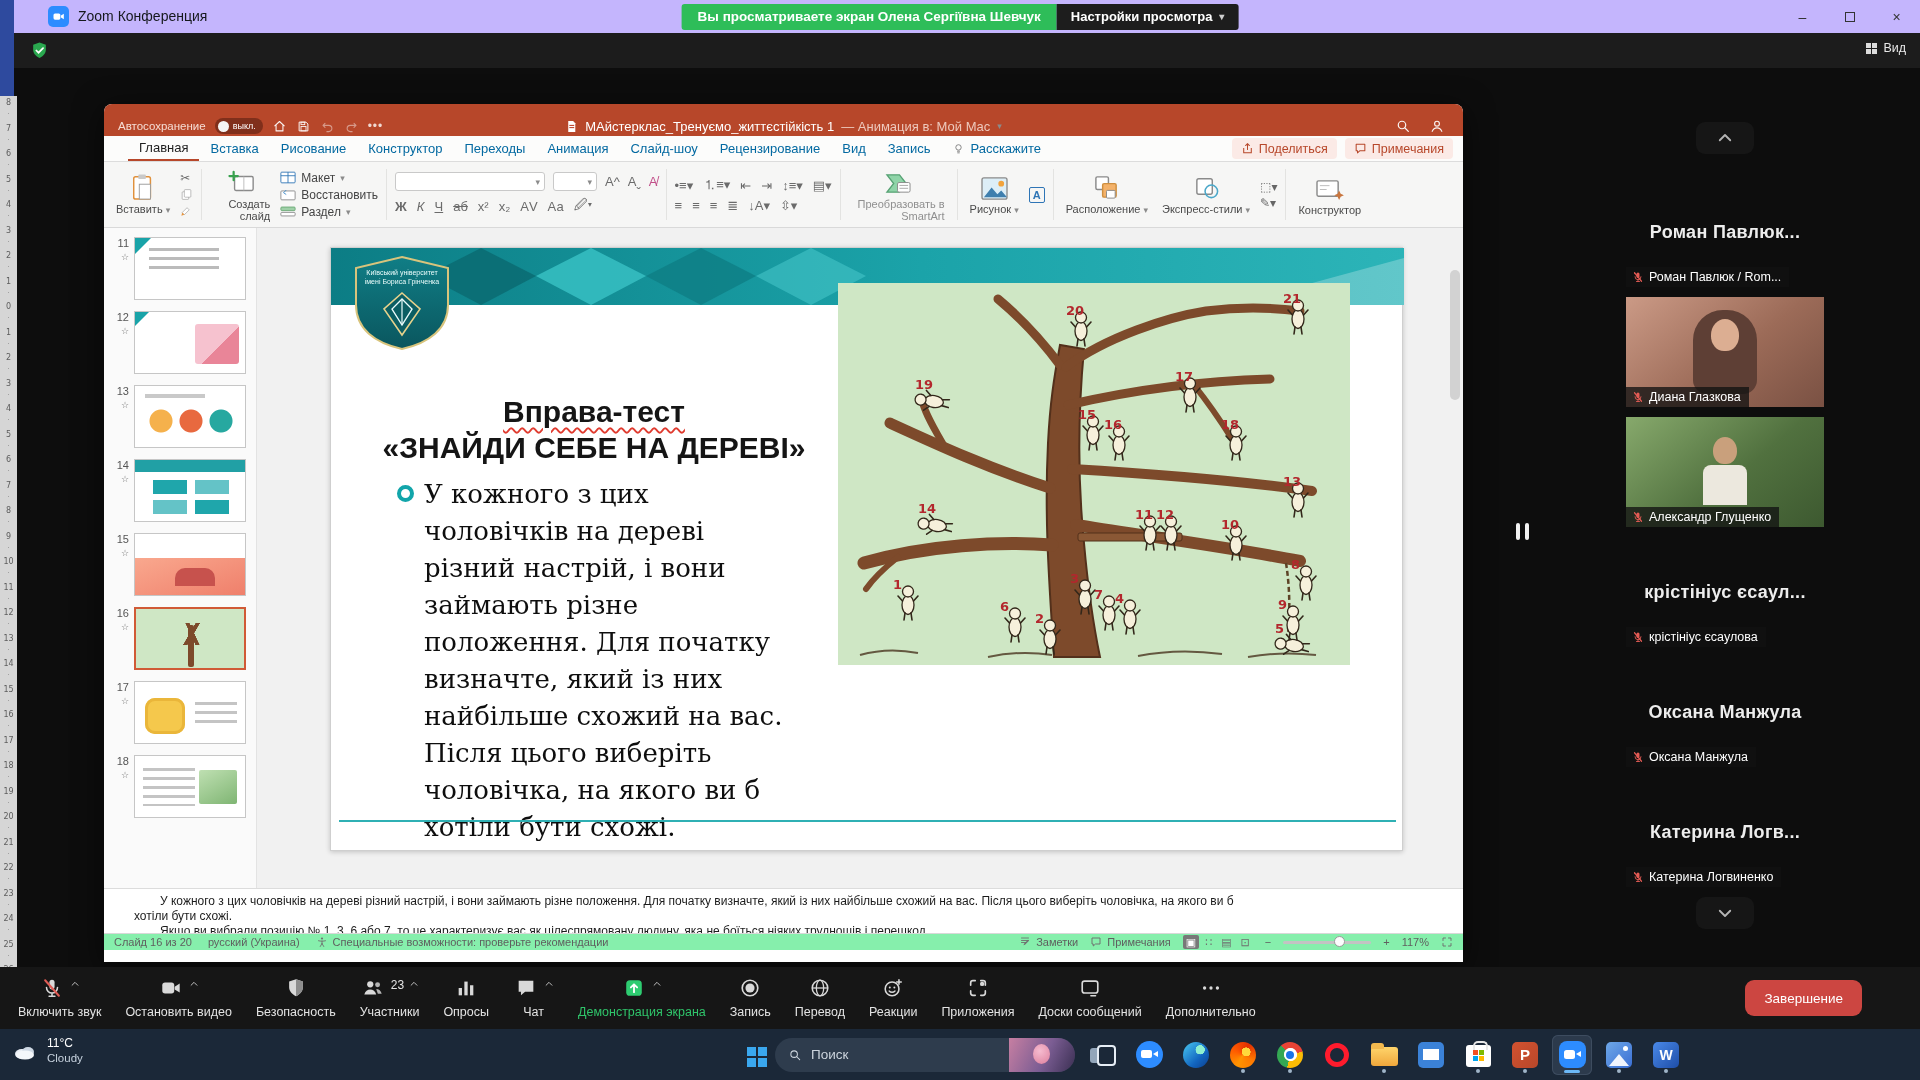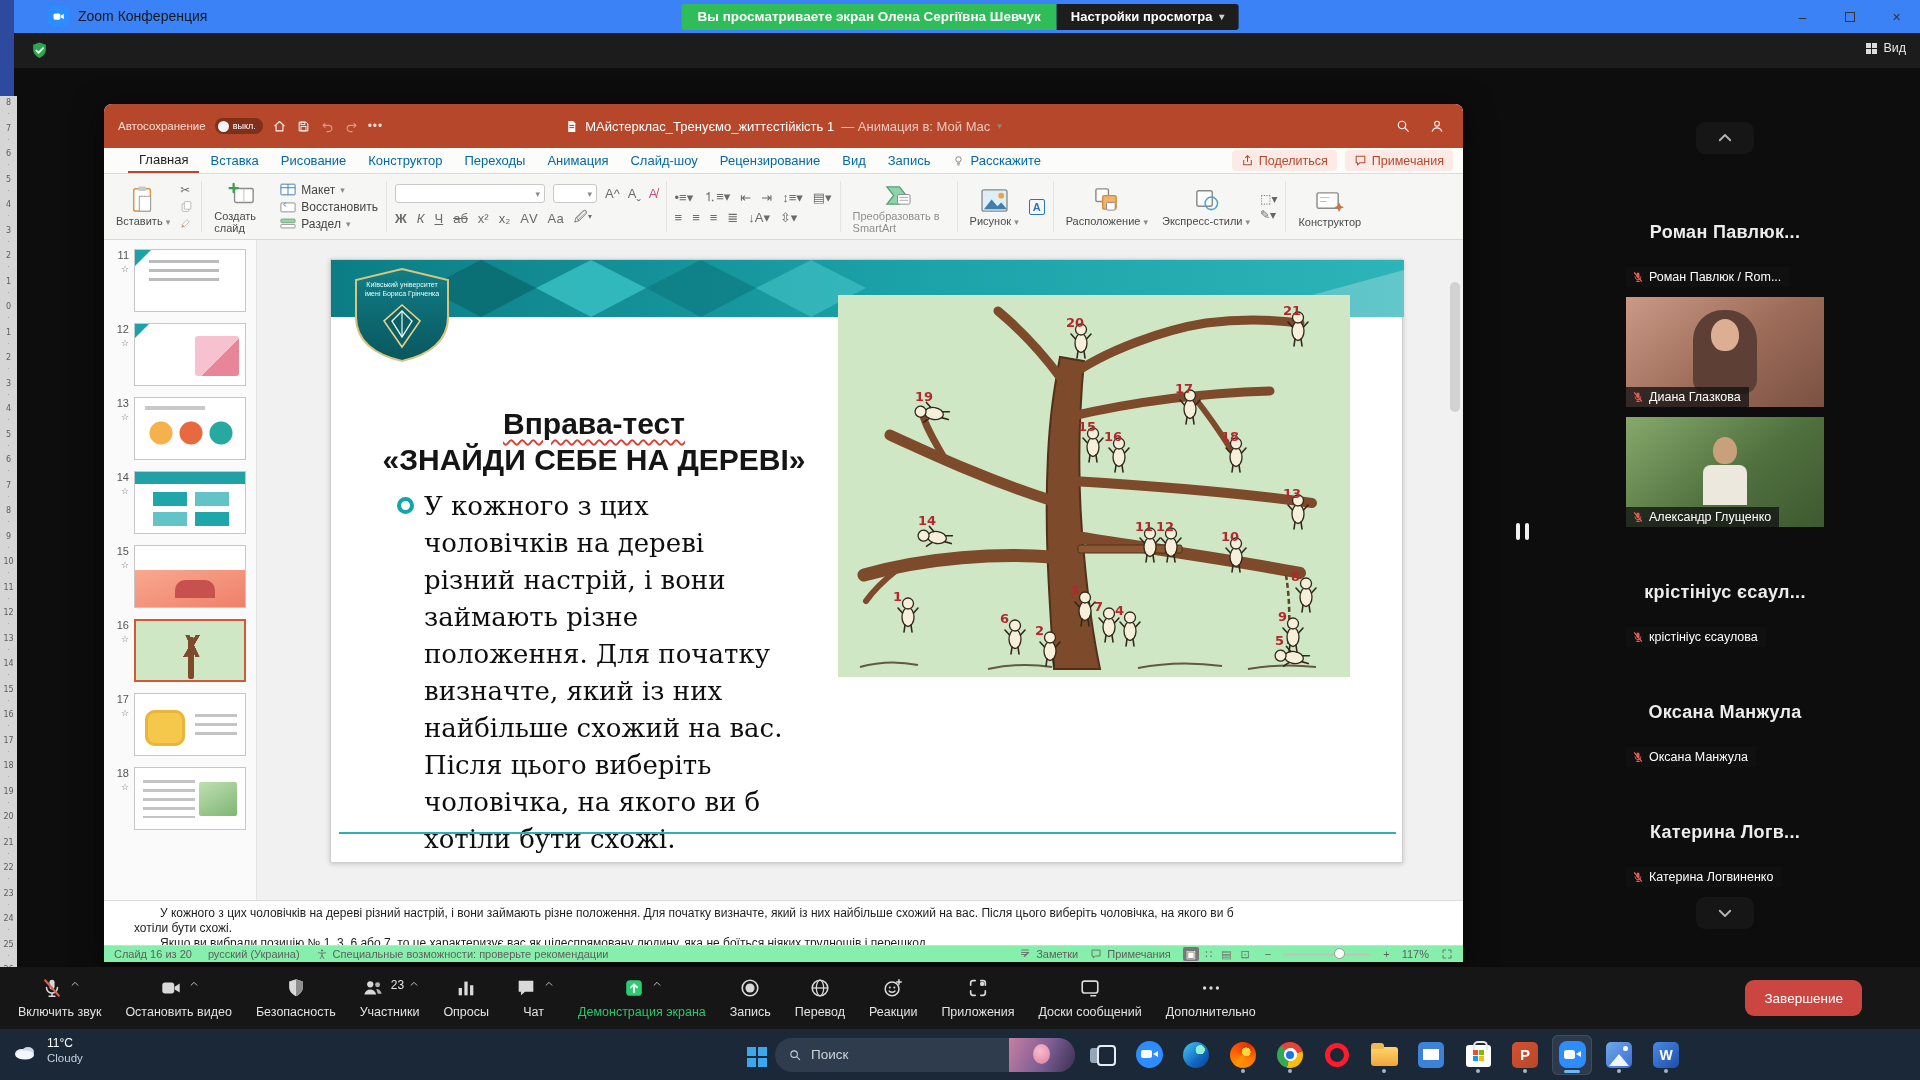--- a/index.html
+++ b/index.html
@@ -1,21 +1,21 @@
 <!DOCTYPE html>
 <html><head>
 <meta charset="utf-8">
 <style>
   *{margin:0;padding:0;box-sizing:border-box}
   html,body{width:1920px;height:1080px;overflow:hidden}
   body{position:relative;background:#000;font-family:"Liberation Sans",sans-serif;-webkit-font-smoothing:antialiased}
   svg{display:block}
 
   
-  .titlebar{position:absolute;left:0;top:0;width:1920px;height:33px;background:#3b82f6;z-index:30}
+  .titlebar{position:absolute;left:0;top:0;width:1920px;height:33px;background:#c4b5fd;z-index:30}
   .blue-corner{position:absolute;left:0;top:0;width:14px;height:96px;background:#2e4a9e;z-index:40}
   .zlogo{position:absolute;left:48px;top:6px;width:21px;height:21px;border-radius:5px;background:#2d8cff;display:flex;align-items:center;justify-content:center}
   .ztitle{position:absolute;left:78px;top:8px;font-size:14px;color:#15181c}
   .banner-wrap{position:absolute;left:50%;transform:translateX(-50%);top:4px;height:26px;display:flex;z-index:35}
   .banner{background:#2ebd59;color:#fff;font-weight:700;font-size:13.5px;line-height:26px;padding:0 16px;border-radius:3px 0 0 3px;white-space:nowrap}
   .banner-chip{background:#1d1d1d;color:#fff;font-weight:700;font-size:13px;line-height:26px;padding:12px 14px;border-radius:0 3px 3px 0;white-space:nowrap;display:flex;gap:7px;align-items:center}
   .banner-chip .caret{font-size:10px;color:#cfcfcf}
   .win-controls{position:absolute;right:0;top:0;height:33px;display:flex}
   .wc{width:47px;height:33px;display:flex;align-items:center;justify-content:center;color:#333;font-size:14px}
   .wc .maxbox{width:10px;height:10px;border:1.3px solid #333}
@@ -29,21 +29,21 @@
   .grid4 i:nth-child(2){left:6px}.grid4 i:nth-child(3){top:6px}.grid4 i:nth-child(4){left:6px;top:6px}
 
   
   .stage{position:absolute;left:0;top:68px;width:1920px;height:899px;background:#0d0d0d;overflow:hidden}
   .ruler{position:absolute;left:0;top:28px;width:17px;height:871px;background:#d6d6d6;overflow:hidden;text-align:center}
   .rnum{font-size:8px;color:#5c5c5c;height:13px;line-height:13px;font-family:"DejaVu Sans",sans-serif}
   .rdot{font-size:7px;color:#8a8a8a;height:12.5px;line-height:9px}
 
   
   .ppt{position:absolute;left:104px;top:36px;width:1359px;height:858px;border-radius:8px 8px 0 0;overflow:hidden;background:#fff;box-shadow:0 6px 30px rgba(0,0,0,.6)}
-  .ppt-titlebar{position:relative;height:44px;background:#b7472a;color:#fff}
+  .ppt-titlebar{position:relative;height:32px;background:#b7472a;color:#fff}
   .ptb-left{position:absolute;left:14px;top:0;height:44px;display:flex;align-items:center;gap:9px}
   .autosave{font-size:11.5px;color:#f6ddd4}
   .toggle{width:48px;height:16px;border-radius:9px;background:#802f1b;display:flex;align-items:center;gap:4px;padding:0 3px}
   .knob{width:11px;height:11px;border-radius:50%;background:#f4f4f4}
   .togtxt{font-size:9px;color:#fff}
   .ptb-ic{opacity:.95;display:flex;align-items:center}
   .dim{opacity:.45}
   .dots{color:#f0d9d2;font-size:12px;letter-spacing:1px}
   .ptb-title{position:absolute;left:0;right:0;top:0;height:44px;display:flex;align-items:center;justify-content:center;gap:7px;font-size:13px;pointer-events:none}
   .saved{color:#eec9bd}
@@ -51,21 +51,21 @@
 
   .ppt-tabs{position:relative;height:26px;background:#fcfcfb;border-bottom:1px solid #dcdcdc;display:flex;align-items:stretch;padding-left:24px}
   .tab{padding:0 11px;font-size:13px;color:#0369a1;line-height:25px;display:flex;gap:5px;align-items:center;white-space:nowrap}
   .tab.active{border-bottom:2.5px solid #b7472a;color:#1e1e1e}
   .tab-actions{position:absolute;right:10px;top:2px;display:flex;gap:8px}
   .chip{height:21px;border-radius:4px;background:#fbeae6;color:#b7472a;font-size:12.5px;display:flex;align-items:center;gap:5px;padding:0 9px}
 
   .ppt-ribbon{height:66px;background:#f6f6f5;border-bottom:1px solid #d9d9d9;display:flex;align-items:stretch;padding:3px 8px;gap:6px}
   .rsep{width:1px;background:#e3e3e1;margin:4px 2px}
   .rgroup{display:flex;align-items:center;gap:6px}
-  .bigbtn{display:flex;flex-direction:column;align-items:center;justify-content:center;gap:2px;font-size:11px;color:#4a4a4a;padding:0 4px;text-align:left;line-height:12px}
+  .bigbtn{display:flex;flex-direction:column;align-items:center;justify-content:center;gap:2px;font-size:11px;color:#4a4a4a;padding:0 4px;text-align:right;line-height:12px}
   .bigbtn .ic{height:28px;display:flex;align-items:flex-end;justify-content:center}
   .caret{color:#8b8b8b;font-size:9px}
   .minicol{display:flex;flex-direction:column;justify-content:center;gap:4px}
   .minicol span{font-size:12px;color:#666;line-height:12px}
   .rcol{display:flex;flex-direction:column;justify-content:center;gap:3px}
   .rsm{font-size:12px;color:#444;display:flex;align-items:center;gap:5px;line-height:14px}
   .stack{display:flex;flex-direction:column;justify-content:center;gap:4px}
   .rrow{display:flex;align-items:center;gap:8px}
   .sel{height:19px;background:#fff;border:1px solid #c9c9c9;border-radius:3px;position:relative}
   .sel .caret{position:absolute;right:4px;top:4px}

